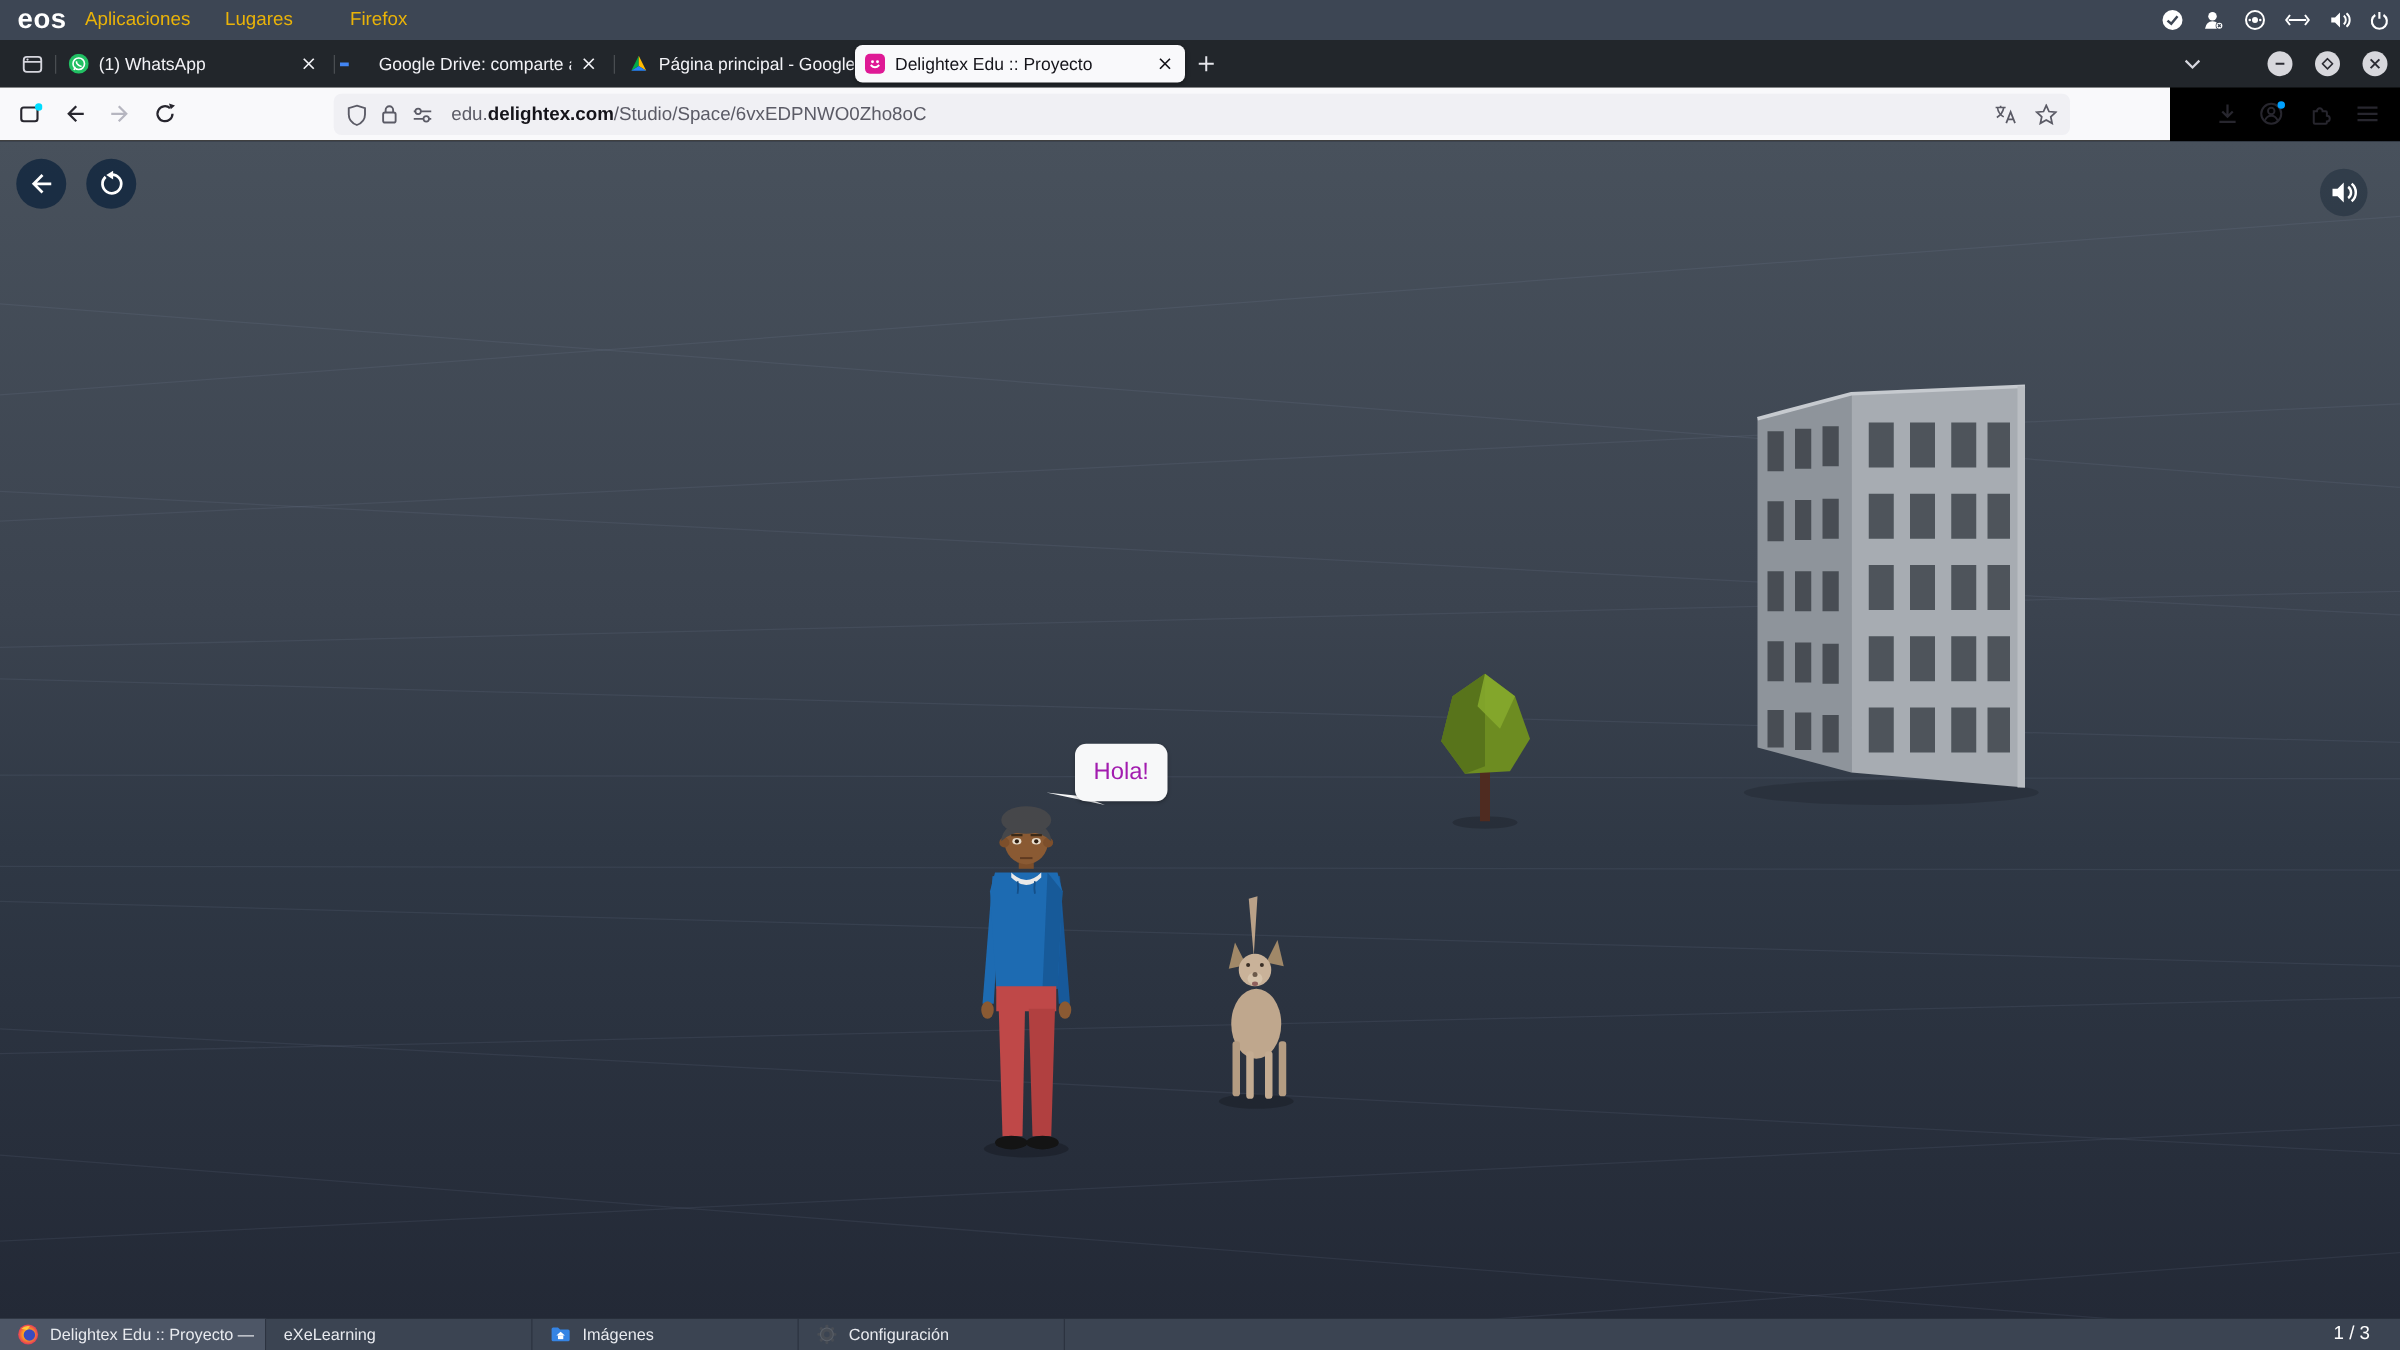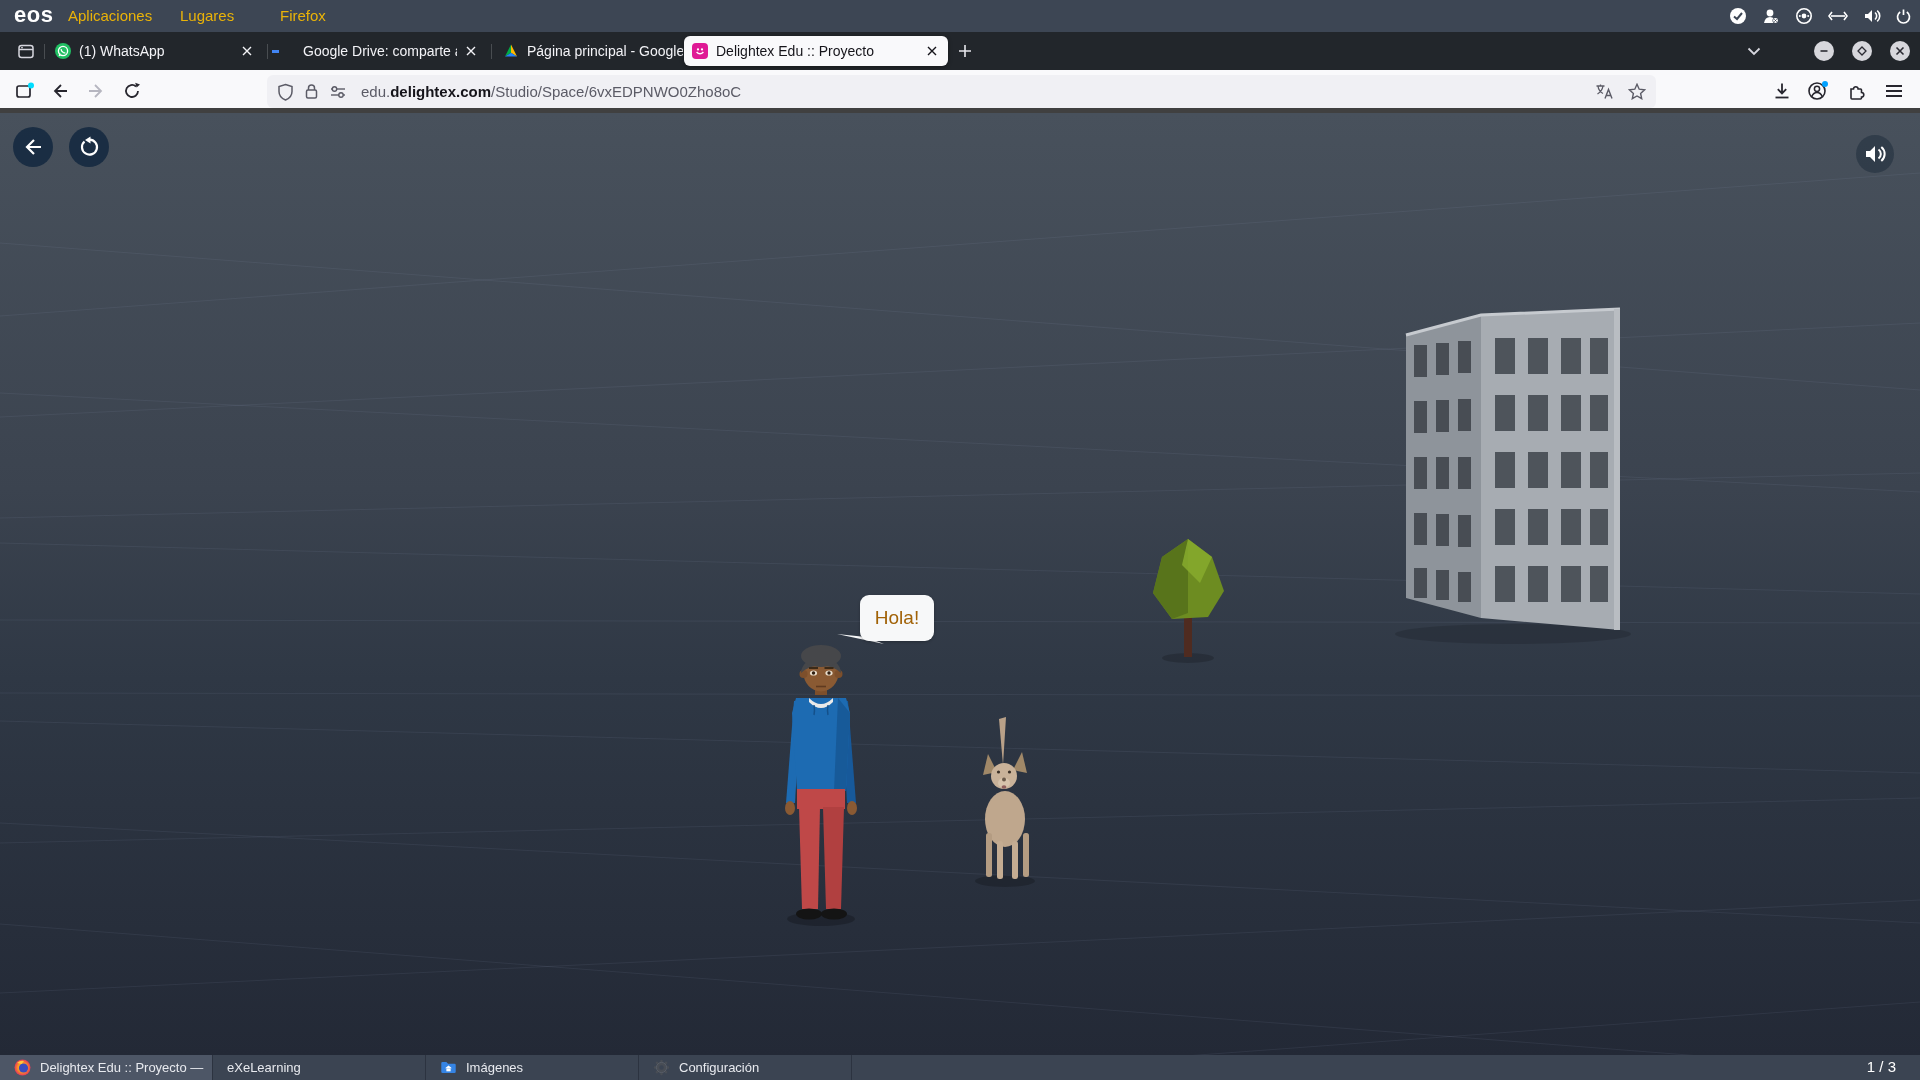--- a/index.html
+++ b/index.html
@@ -24,36 +24,36 @@
   .tab-icon{width:16px;height:16px;flex:0 0 16px;margin-right:8px;position:relative;}
   .tab-title{flex:1;font-size:14px;white-space:nowrap;overflow:hidden;}
   .tab-close{flex:0 0 16px;width:16px;height:16px;margin-left:6px;display:flex;align-items:center;justify-content:center;border-radius:3px;color:inherit;}
   .newtab{position:absolute;left:952px;top:7px;width:26px;height:24px;display:flex;align-items:center;justify-content:center;color:#e6e6ec;}
   .tab-right{position:absolute;right:0;top:0;height:38px;display:flex;align-items:center;}
   .alltabs{width:28px;height:26px;display:flex;align-items:center;justify-content:center;color:#d6d6de;margin-right:46px;}
   .winctl{width:20px;height:20px;border-radius:50%;background:#d7d7dc;color:#2b2b33;display:flex;align-items:center;justify-content:center;margin-right:18px;}
   .winctl:last-child{margin-right:10px;}
 
   
-  .toolbar{position:absolute;left:0;top:70px;width:1920px;height:43px;background:#f9f9fb;border-bottom:5px solid #404040;box-sizing:border-box;}
+  .toolbar{position:absolute;left:0;top:70px;width:1736px;height:43px;background:#f9f9fb;border-bottom:1px solid #404040;box-sizing:border-box;}
   .tb-btn{position:absolute;top:6px;width:32px;height:30px;border-radius:4px;display:flex;align-items:center;justify-content:center;color:#27262e;}
   .tb-btn.disabled{color:#b6b6c0;}
   .urlbar{position:absolute;left:267px;top:5px;width:1389px;height:33px;background:#f0f0f4;border-radius:6px;display:flex;align-items:center;padding:0 10px;box-sizing:border-box;}
   .urlbar .uicon{color:#5b5b66;margin-right:10px;display:flex;}
   .url-text{flex:1;font-size:15px;color:#5b5b66;white-space:nowrap;overflow:hidden;margin-left:4px;}
   .url-text .domain{color:#15141a;font-weight:bold;}
   .urlbar .ricon{color:#5b5b66;margin-left:14px;display:flex;}
 
   
   .scene{position:absolute;left:0;top:113px;width:1920px;height:942px;overflow:hidden;background:#303946;cursor:default;}
   .scene-svg{position:absolute;left:0;top:0;}
   .circle-btn{position:absolute;width:40px;height:40px;border-radius:50%;background:rgba(14,36,60,.78);display:flex;align-items:center;justify-content:center;color:#fff;}
   .sound-btn{position:absolute;right:26px;top:22px;width:38px;height:38px;border-radius:50%;background:rgba(10,26,44,.35);display:flex;align-items:center;justify-content:center;color:#fff;}
   .bubble{position:absolute;left:860px;top:482px;width:74px;height:46px;background:#f7f8f9;border-radius:9px;
-          display:flex;align-items:center;justify-content:center;font-size:19px;color:#a16207;box-shadow:0 1px 3px rgba(0,0,0,.25);}
+          display:flex;align-items:center;justify-content:center;font-size:19px;color:#a21caf;box-shadow:0 1px 3px rgba(0,0,0,.25);}
 
   
   .taskbar{position:absolute;left:0;top:1055px;width:1920px;height:25px;background:#3b4452;}
   .task-btn{position:absolute;top:0;height:25px;width:213px;box-sizing:border-box;display:flex;align-items:center;
             padding:0 8px 0 14px;color:#e8eaef;font-size:13px;border-right:1px solid #2c3340;}
   .task-btn.active{background:#4d5666;}
   .task-btn .ticon{width:17px;height:17px;margin-right:9px;flex:0 0 17px;}
   .task-btn.no-icon{}
   .task-label{white-space:nowrap;overflow:hidden;}
   .ws-indicator{position:absolute;right:24px;top:3px;font-size:15px;color:#fff;}

